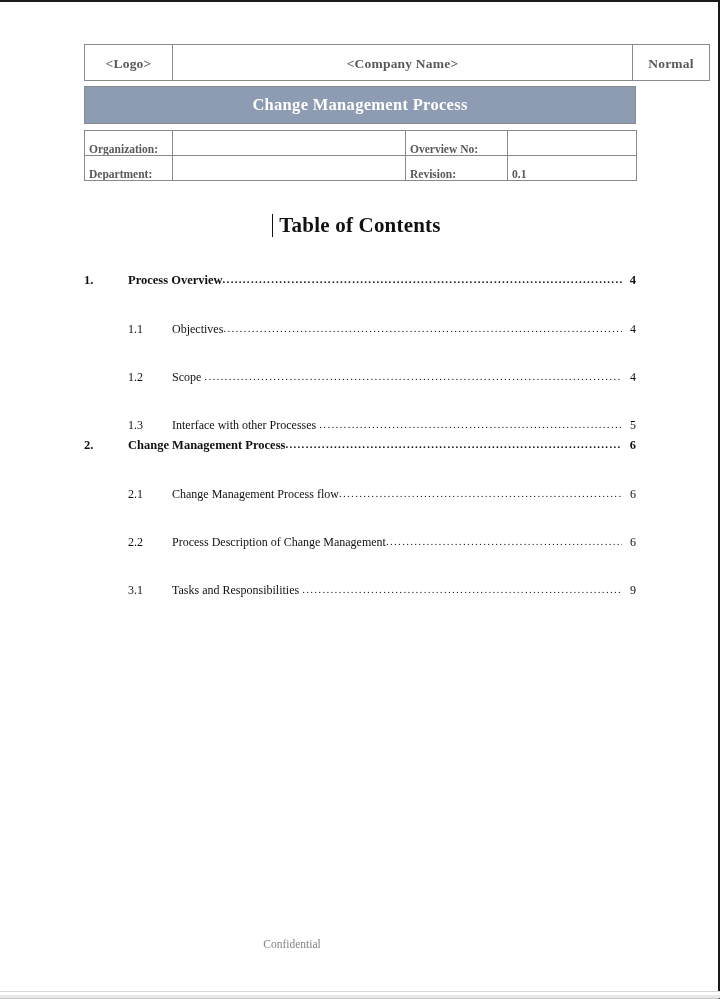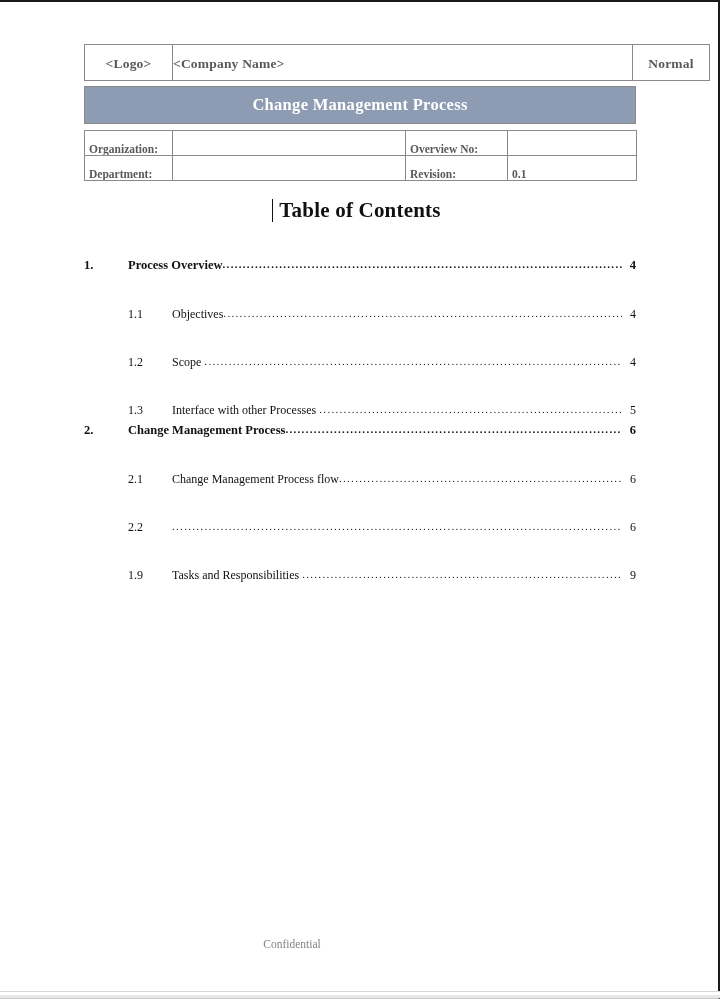--- a/index.html
+++ b/index.html
@@ -56,21 +56,21 @@
   }
   table.hdr td {
     border: 1px solid #8a8a8a;
     padding: 0;
     vertical-align: middle;
   }
 
   
   .r1 { height: 36px; }
   .cell-logo   { width: 88px;  text-align: center; }
-  .cell-comp   { width: 460px; }
+  .cell-comp   { width: 460px; text-align: center; }
   .cell-normal { width: 77px;  text-align: center; }
   .r1 .txt {
     font-family: "Liberation Serif", "DejaVu Serif", serif;
     font-size: 13.5px;
     font-weight: bold;
     color: #595959;
     letter-spacing: 0.2px;
   }
 
   
@@ -111,21 +111,21 @@
     white-space: nowrap;
     overflow: hidden;
   }
   .m-lbl1 { width: 88px; }
   .m-val1 { width: 233px; }
   .m-lbl2 { width: 102px; }
   .m-val2 { width: 129px; }
 
   
   .toc-title-row {
-    margin-top: 17px;
+    margin-top: 32px;
     text-align: center;
     position: relative;
     height: 30px;
   }
   .toc-title {
     font-family: "Liberation Serif", "DejaVu Serif", serif;
     font-size: 21px;
     font-weight: bold;
     color: #111111;
     letter-spacing: 0.2px;
@@ -284,25 +284,26 @@
           <span class="toc-page">6</span>
         </div>
         <div class="toc-row lvl2">
           <span class="toc-num">2.1</span>
           <span class="toc-label">Change Management Process flow</span>
           <span class="toc-dots">............................................................................................................................................................................................................................</span>
           <span class="toc-page">6</span>
         </div>
         <div class="toc-row lvl2">
           <span class="toc-num">2.2</span>
+          <span class="toc-label">Process Description of Change Management</span>
           <span class="toc-dots">............................................................................................................................................................................................................................</span>
           <span class="toc-page">6</span>
         </div>
         <div class="toc-row lvl2">
-          <span class="toc-num">1.9</span>
+          <span class="toc-num">3.1</span>
           <span class="toc-label">Tasks and Responsibilities </span>
           <span class="toc-dots">............................................................................................................................................................................................................................</span>
           <span class="toc-page">9</span>
         </div>
       </div>
 
   </div>
 
   <div class="footer">
     <span>Confidential</span>

